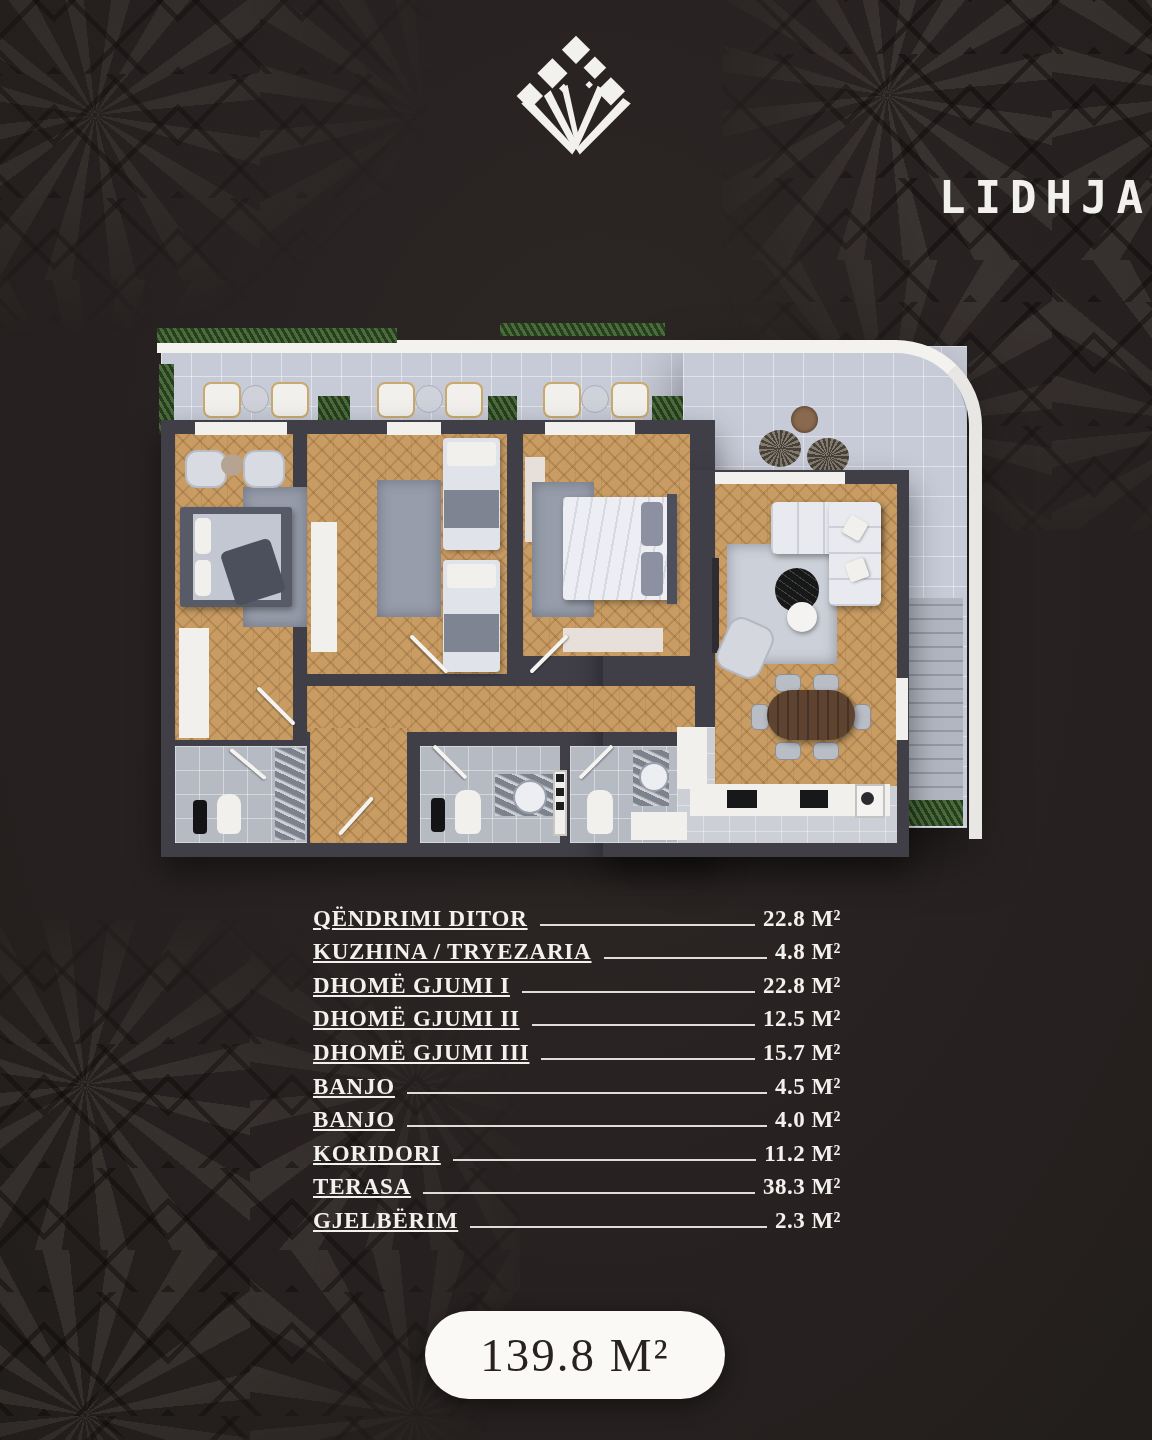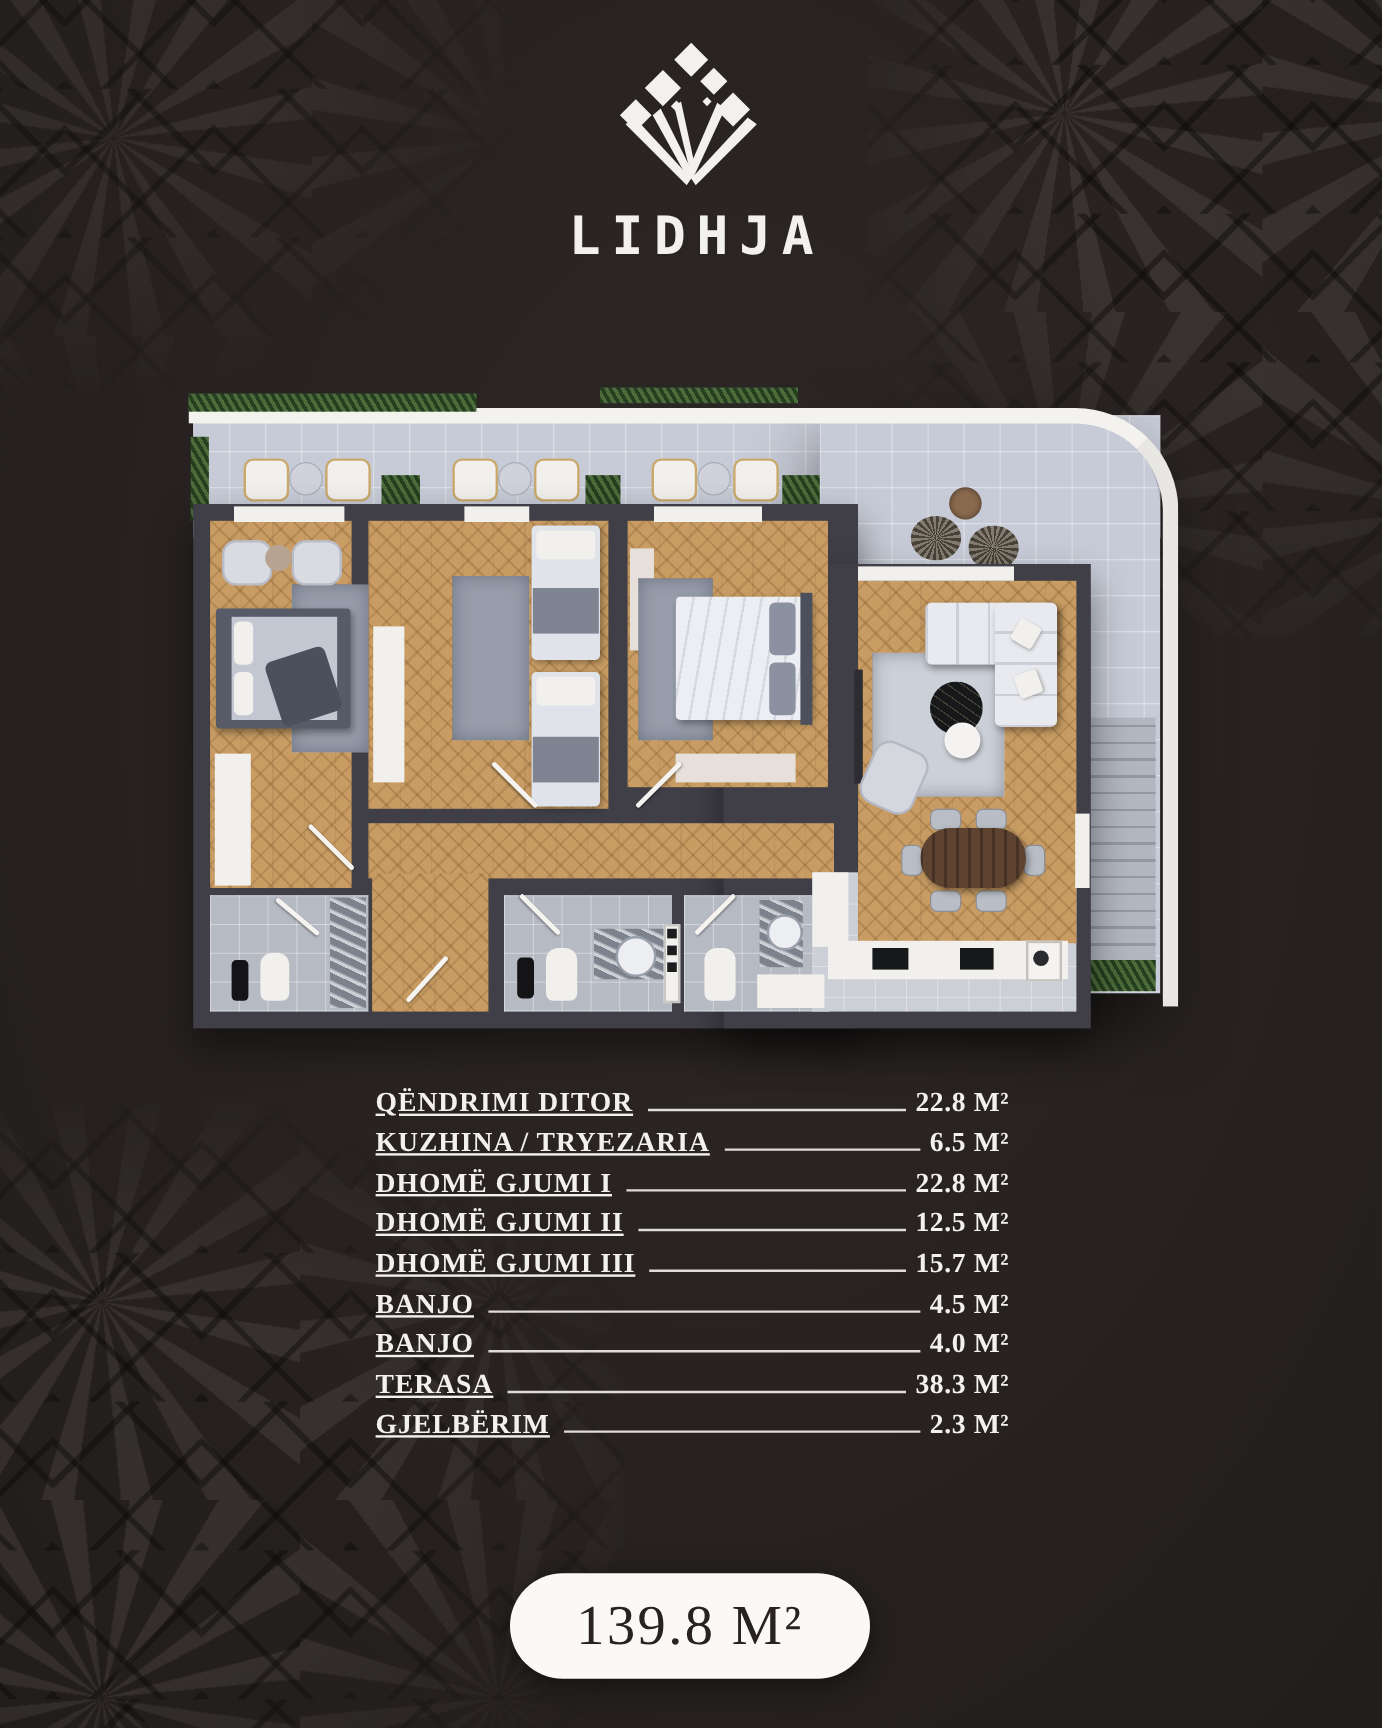--- a/index.html
+++ b/index.html
@@ -23,21 +23,21 @@
   #pat-tl{left:-70px;top:-50px;width:500px;height:380px;opacity:.8;
     -webkit-mask-image:radial-gradient(ellipse at 20% 20%, #000 35%, transparent 75%);
     mask-image:radial-gradient(ellipse at 20% 20%, #000 35%, transparent 75%);}
   #pat-bl{left:-80px;top:920px;width:600px;height:580px;
     -webkit-mask-image:radial-gradient(ellipse at 25% 55%, #000 38%, transparent 78%);
     mask-image:radial-gradient(ellipse at 25% 55%, #000 38%, transparent 78%);}
 
   
   #logo-mark{position:absolute;left:50%;top:26px;transform:translateX(-50%);}
   #brand-name{
-    position:absolute;left:0;right:0;top:172px;text-align:center;
+    position:absolute;left:0;right:0;top:172px;text-align:right;
     font-family:"DejaVu Sans Mono", monospace;font-weight:bold;
     font-size:44px;letter-spacing:9px;text-indent:9px;color:#f3f1ee;
   }
 
   
   #plan{position:absolute;left:155px;top:322px;width:835px;height:553px;}
   .tile{
     background-color:#c7cbd7;
     background-image:linear-gradient(rgba(255,255,255,.45) 1px, transparent 1px),
       linear-gradient(90deg, rgba(255,255,255,.45) 1px, transparent 1px);
@@ -238,21 +238,21 @@
 
   <div id="room-list">
     <div class="row">
       <span class="lbl">QËNDRIMI DITOR</span>
       <span class="leader"></span>
       <span class="val">22.8 M²</span>
     </div>
     <div class="row">
       <span class="lbl">KUZHINA / TRYEZARIA</span>
       <span class="leader"></span>
-      <span class="val">6.5 M²</span>
+      <span class="val">4.8 M²</span>
     </div>
     <div class="row">
       <span class="lbl">DHOMË GJUMI I</span>
       <span class="leader"></span>
       <span class="val">22.8 M²</span>
     </div>
     <div class="row">
       <span class="lbl">DHOMË GJUMI II</span>
       <span class="leader"></span>
       <span class="val">12.5 M²</span>
@@ -264,20 +264,25 @@
     </div>
     <div class="row">
       <span class="lbl">BANJO</span>
       <span class="leader"></span>
       <span class="val">4.5 M²</span>
     </div>
     <div class="row">
       <span class="lbl">BANJO</span>
       <span class="leader"></span>
       <span class="val">4.0 M²</span>
+    </div>
+    <div class="row">
+      <span class="lbl">KORIDORI</span>
+      <span class="leader"></span>
+      <span class="val">11.2 M²</span>
     </div>
     <div class="row">
       <span class="lbl">TERASA</span>
       <span class="leader"></span>
       <span class="val">38.3 M²</span>
     </div>
     <div class="row">
       <span class="lbl">GJELBËRIM</span>
       <span class="leader"></span>
       <span class="val">2.3 M²</span>

